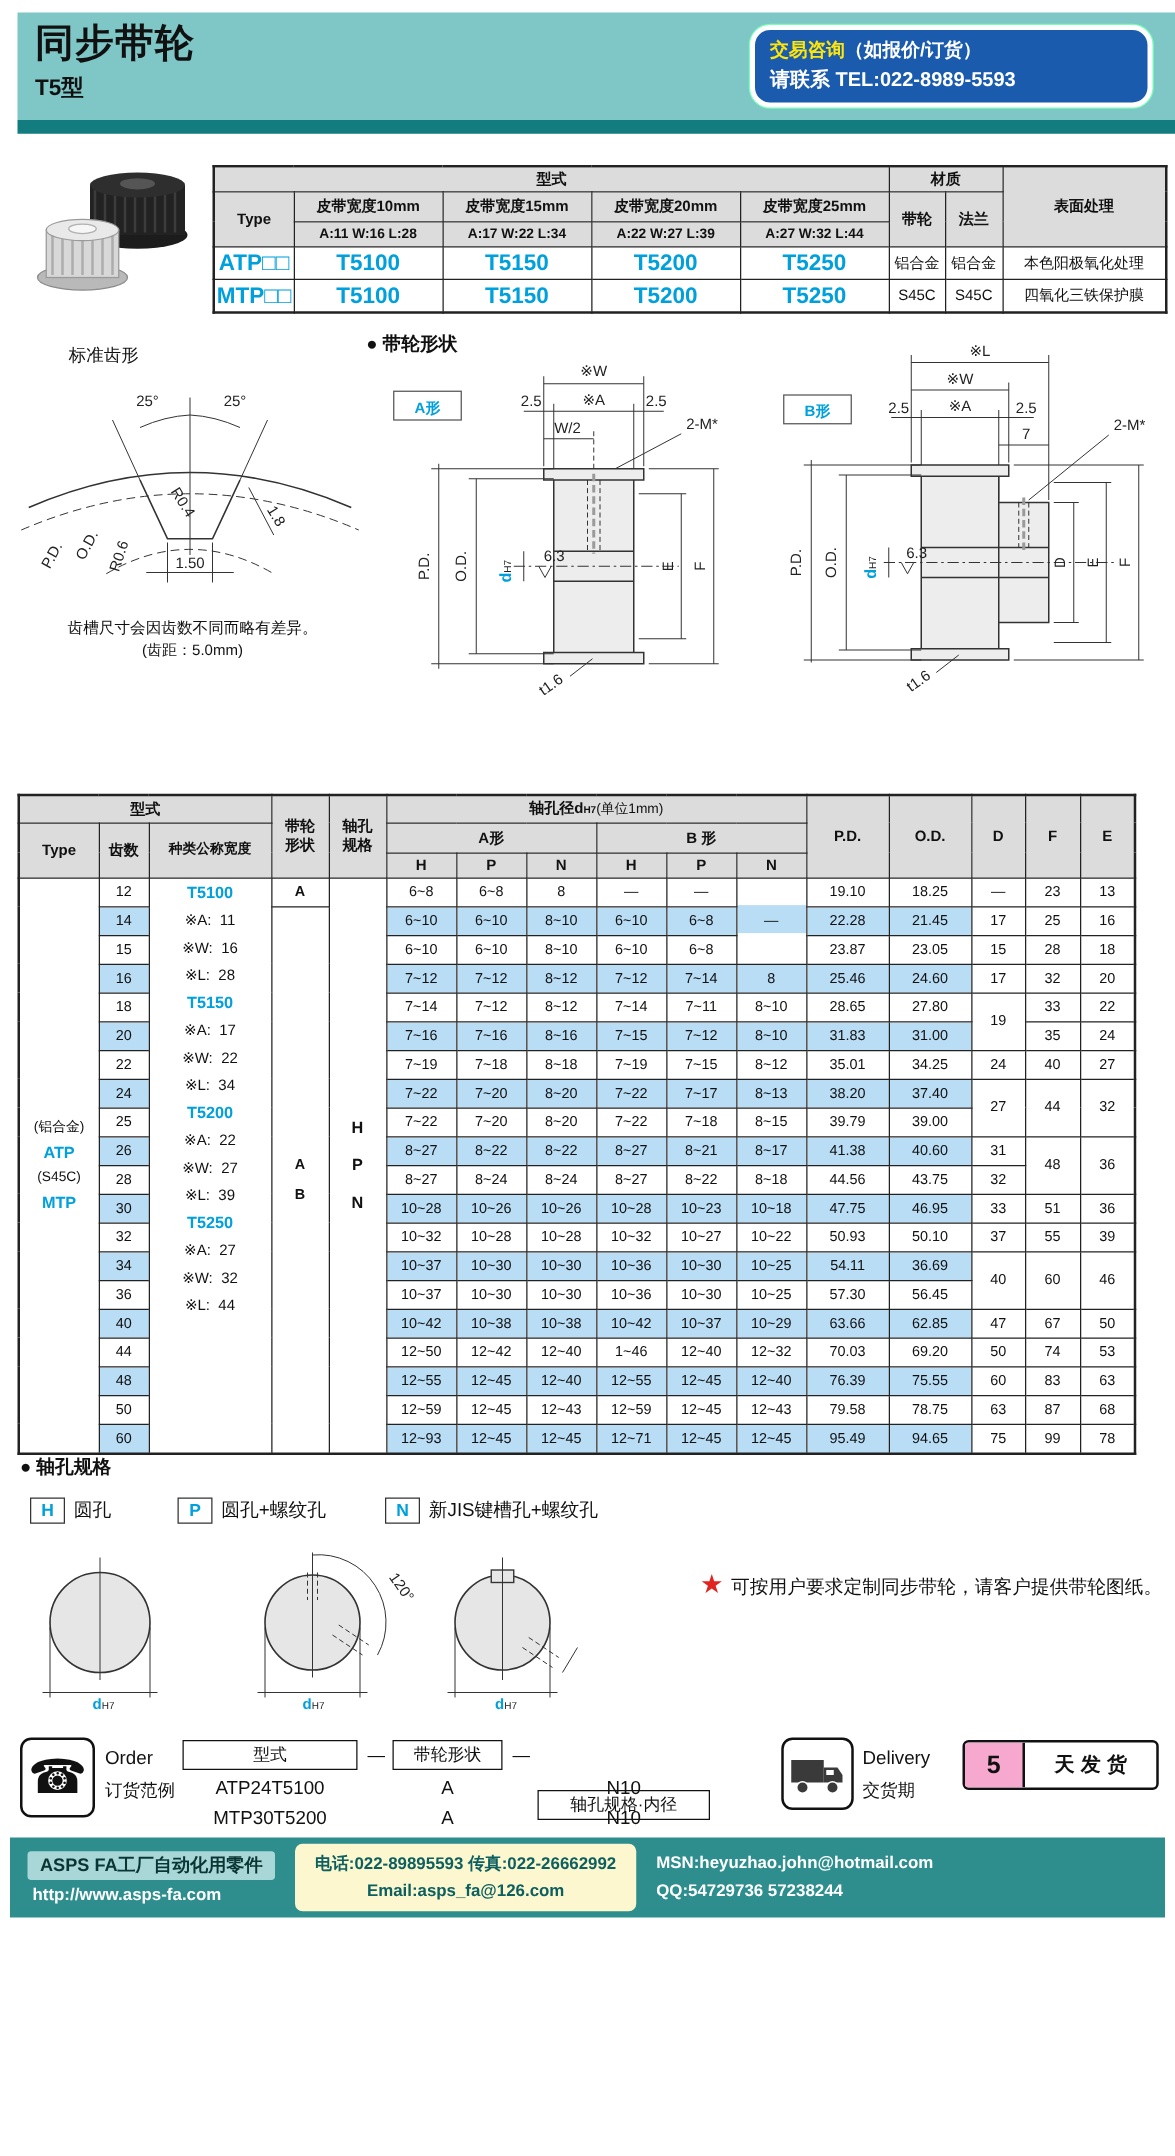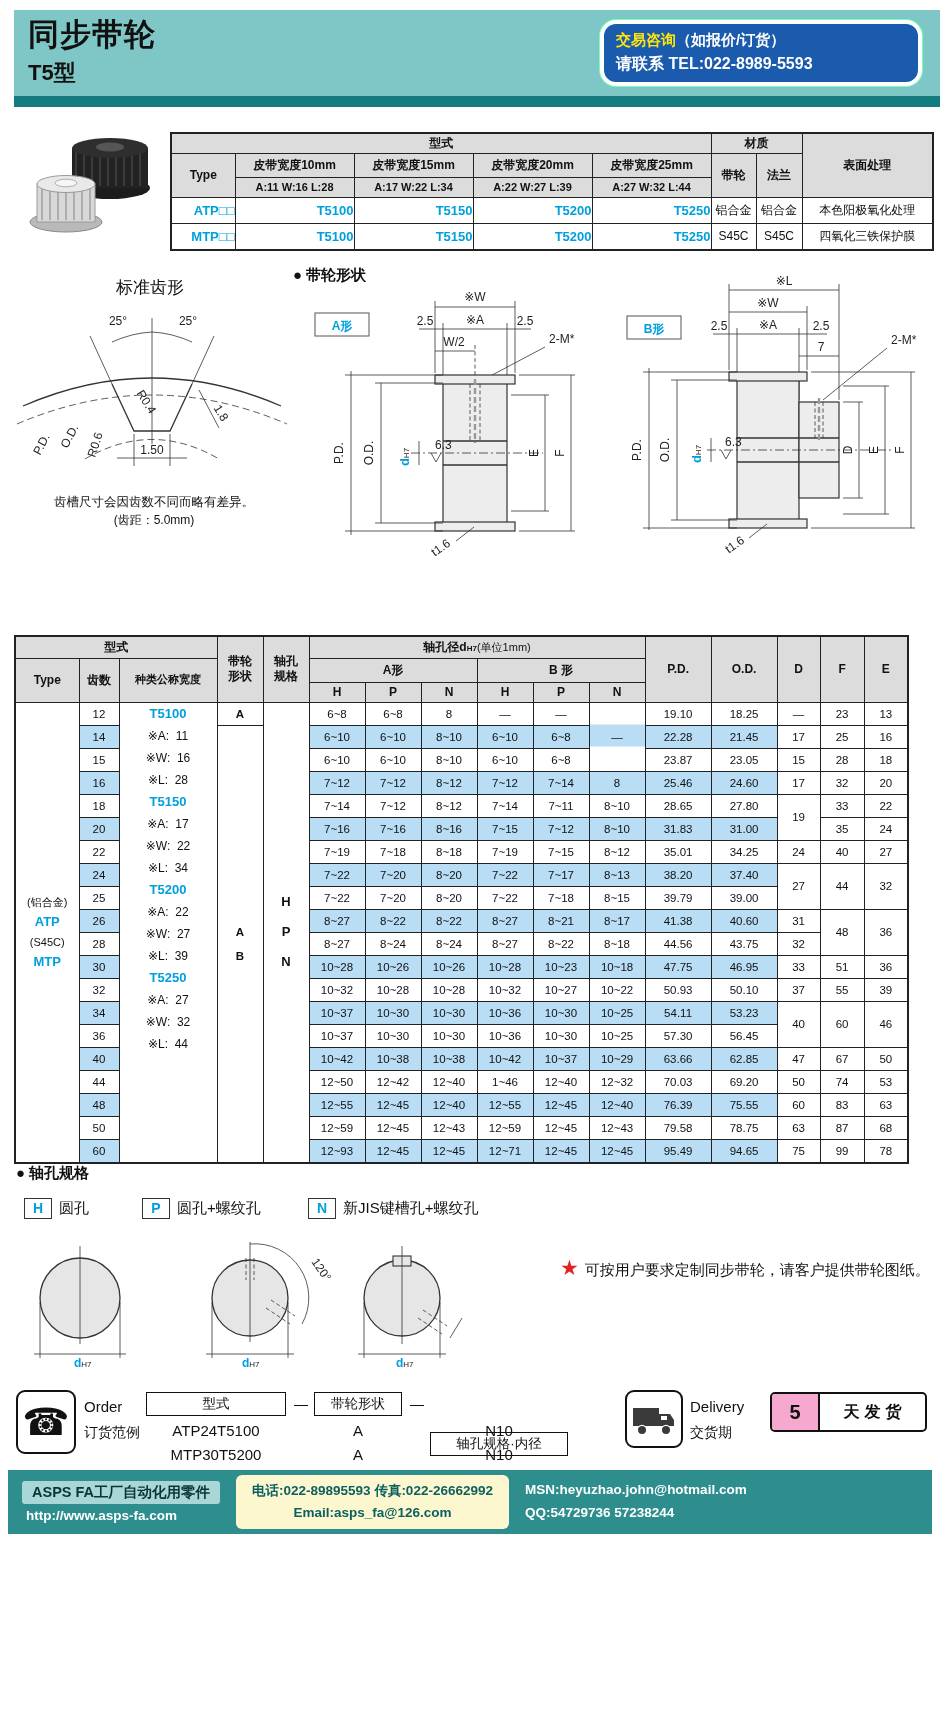--- a/index.html
+++ b/index.html
@@ -3,39 +3,39 @@
 <meta charset="utf-8">
 <style>
   html,body{margin:0;padding:0;background:#fff;}
   #page{position:relative;width:940px;height:1725px;background:#fff;overflow:hidden;
         font-family:"Liberation Sans","DejaVu Sans",sans-serif;color:#111;}
   .abs{position:absolute;}
   
   .hdr{left:14px;top:10px;width:926px;height:86px;background:#7fc6c6;}
   .hdr-stripe{left:14px;top:96px;width:926px;height:11px;background:#127c7e;}
   .title{left:28px;top:14px;font-size:31px;font-weight:bold;letter-spacing:1px;}
-  .subtitle{left:28px;top:58px;font-size:22px;font-weight:bold;}
+  .subtitle{left:28px;top:58px;font-size:18px;font-weight:bold;}
   .contact{left:600px;top:20px;width:322px;height:66px;background:#1b5bad;border:4px solid #fff;
            border-radius:16px;box-sizing:border-box;padding:7px 12px;box-shadow:0 0 0 1px #7fb;}
   .contact .l1{font-size:15px;font-weight:bold;white-space:nowrap;}
   .contact .tag{color:#ffe60a;text-align:right;}
   .contact .wh{color:#fff;}
   .contact .l2{font-size:16px;font-weight:bold;color:#fff;margin-top:4px;white-space:nowrap;}
   
   .st{border-collapse:collapse;table-layout:fixed;width:762px;border:2px solid #222;background:#fff;}
   .st th,.st td{border:1px solid #222;text-align:center;padding:0;overflow:hidden;}
   .st th{background:#dcdcdc;font-weight:bold;font-size:12px;}
   .st td{font-size:12px;height:25px;}
   .st .dims{font-size:11px;}
-  .st .cyan{color:#00a0dd;font-weight:bold;font-size:13px;text-align:right;}
+  .st .cyan{color:#00a0dd;font-weight:bold;font-size:18px;}
   .st tr.r1{height:20px;} .st tr.r2{height:24px;} .st tr.r3{height:20px;}
   
   .sect{font-size:15px;font-weight:bold;}
   .sect .b{margin-right:4px;}
-  .small-title{font-size:17px;text-align:center;}
+  .small-title{font-size:14px;}
   .note{font-size:12.5px;text-align:center;}
   
   .mt{border-collapse:collapse;table-layout:fixed;width:893px;border:2px solid #222;background:#fff;}
   .mt th,.mt td{border:1px solid #222;text-align:center;padding:0;overflow:hidden;}
   .mt th{background:#dcdcdc;font-weight:bold;font-size:12px;line-height:1.25;}
   .mt td{font-size:11.5px;height:22px;line-height:22px;}
   .mt .sub7{font-size:8px;font-weight:bold;}
   .mt .unit{font-weight:normal;font-size:11px;}
   .hl{background:#b9ddf5;}
   .dfe{background:#fff;}
@@ -590,21 +590,21 @@
         </tr>
         <tr>
           <td class="hl">34</td>
           <td class="hl">10~37</td>
           <td class="hl">10~30</td>
           <td class="hl">10~30</td>
           <td class="hl">10~36</td>
           <td class="hl">10~30</td>
           <td class="hl">10~25</td>
           <td class="hl">54.11</td>
-          <td class="hl">53.23</td>
+          <td class="hl">36.69</td>
           <td class="dfe" rowspan="2">40</td>
           <td class="dfe" rowspan="2">60</td>
           <td class="dfe" rowspan="2">46</td>
         </tr>
         <tr>
           <td>36</td>
           <td>10~37</td>
           <td>10~30</td>
           <td>10~30</td>
           <td>10~36</td>

